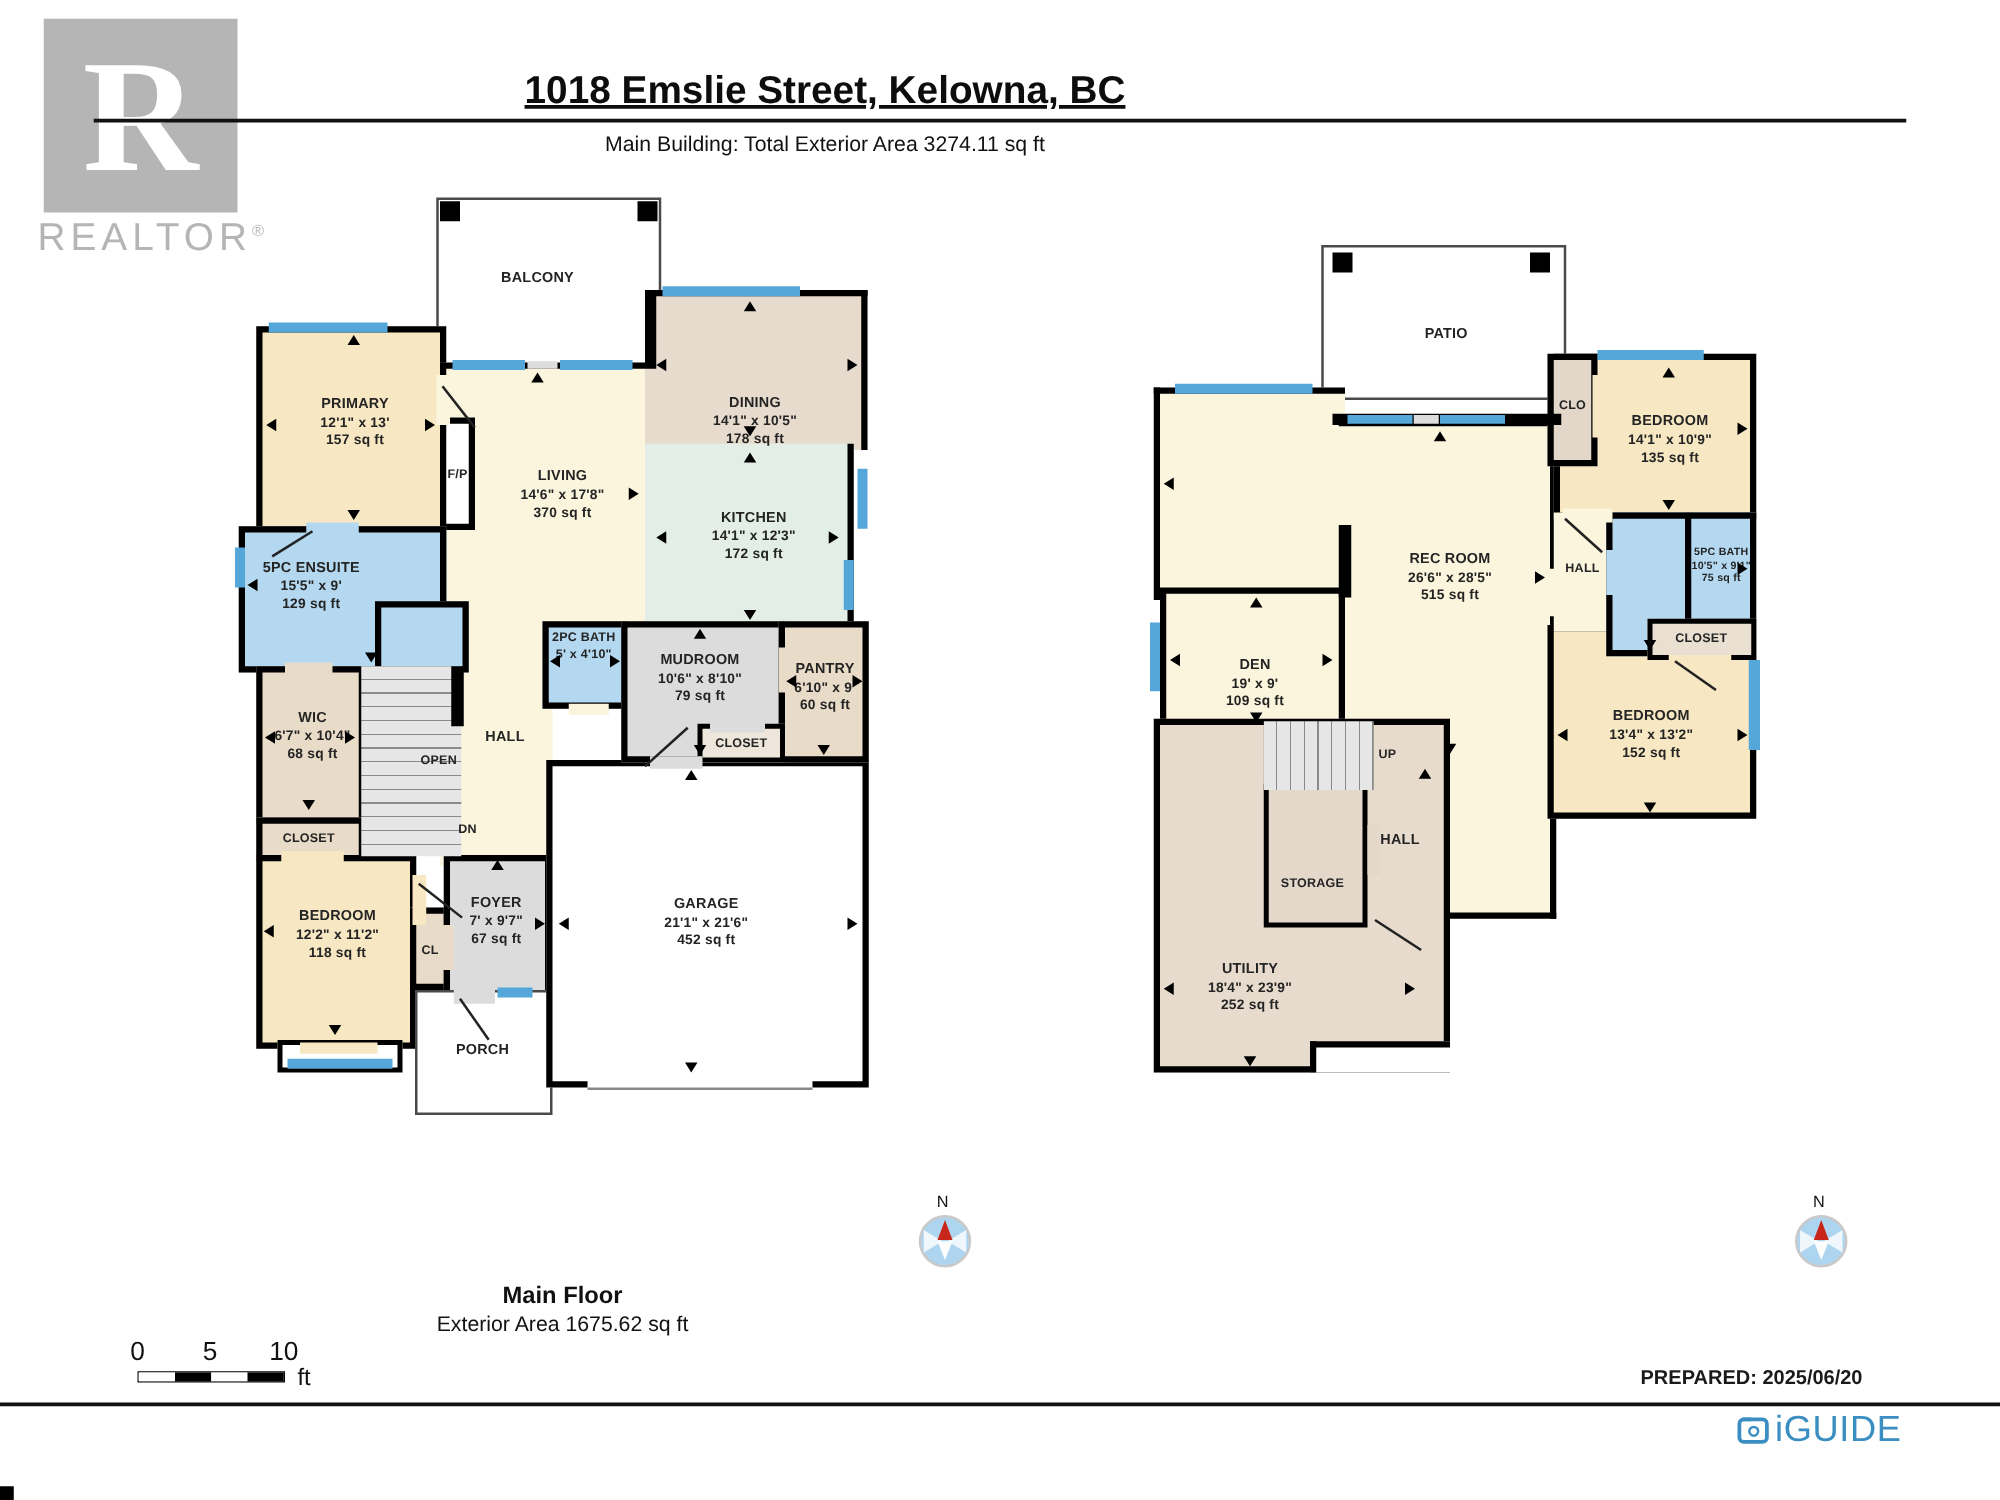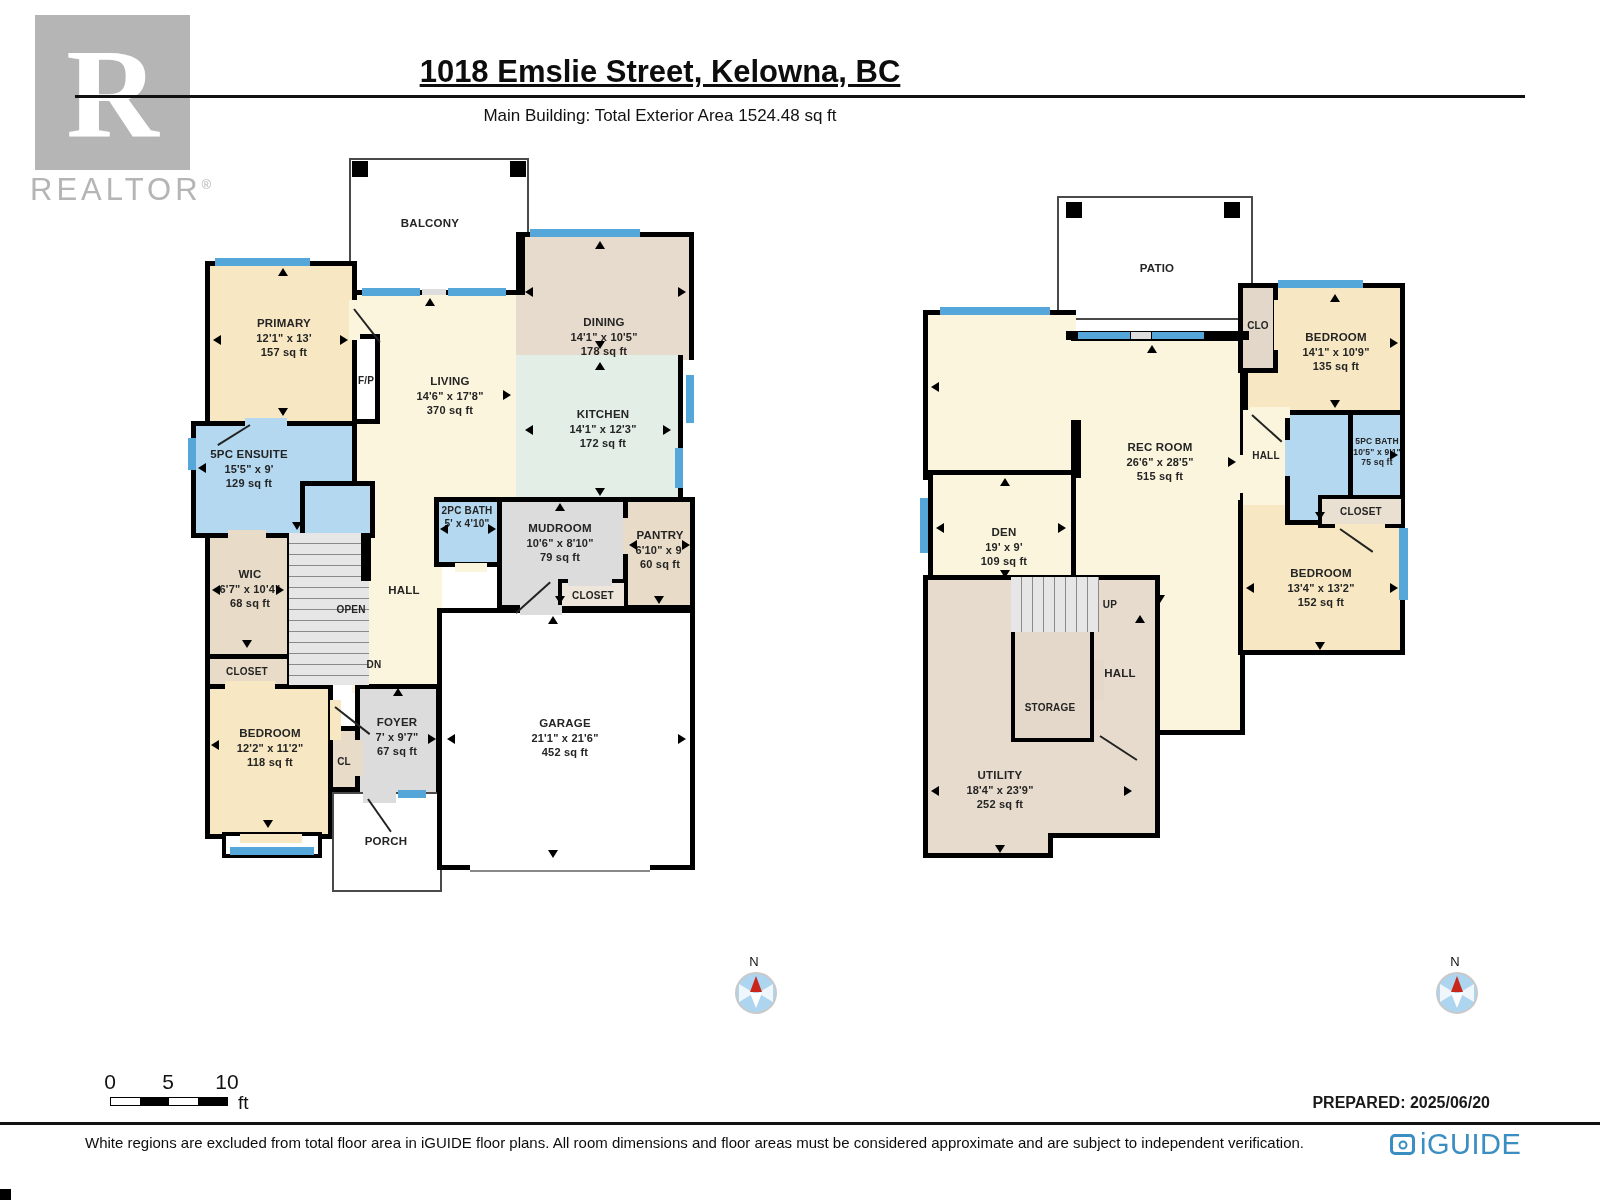--- a/index.html
+++ b/index.html
@@ -72,21 +72,21 @@
 <body>
 
 <div id="page">
 
   <div id="realtor-box">
     <span class="R">R</span>
   </div>
   <div id="realtor-word"><span style="display:inline">REALTOR</span><sup>®</sup></div>
   <div id="headrule"></div>
   <div id="title">1018 Emslie Street, Kelowna, BC</div>
-  <div id="subtitle">Main Building: Total Exterior Area 1524.48 sq ft</div>
+  <div id="subtitle">Main Building: Total Exterior Area 3274.11 sq ft</div>
 
   <div class="room thin" style="left:349px;top:158px;width:180px;height:137px;background:#fff;"></div>
   <div class="post" style="left:352px;top:161px;"></div>
   <div class="post" style="left:510px;top:161px;"></div>
 
   <div class="room" style="left:205px;top:261px;width:152px;height:165px;background:#f7e8c3;"></div>
   <div class="room" style="left:352px;top:290px;width:169px;height:212px;background:#fcf5dd;border-right:none;border-bottom:none;"></div>
   <div class="room noborder" style="left:352px;top:497px;width:90px;height:196px;background:#fcf5dd;"></div>
   <div class="room" style="left:516px;top:232px;width:178px;height:128px;background:#e7dbcd;border-left:none;border-bottom:none;"></div>
   <div class="wallseg" style="left:516px;top:232px;width:9px;height:63px;"></div>
@@ -371,20 +371,24 @@
   <div class="ar ar-r" style="left:1390px;top:450px;"></div>
     <div class="ar ar-d" style="left:1315px;top:512px;"></div>
   <div class="ar ar-l" style="left:1246px;top:583px;"></div>
     <div class="ar ar-r" style="left:1390px;top:583px;"></div>
   <div class="ar ar-d" style="left:1315px;top:642px;"></div>
   <div class="ar ar-l" style="left:931px;top:786px;"></div>
     <div class="ar ar-r" style="left:1124px;top:786px;"></div>
   <div class="ar ar-d" style="left:995px;top:845px;"></div>
   <div class="ar ar-u" style="left:1135px;top:615px;"></div>
 
+  <div class="caption" style="left:450px;top:1026px;">
+    <div class="t">Main Floor</div>
+    <div class="a">Exterior Area 1675.62 sq ft</div>
+  </div>
   <div class="nlab" style="left:754px;top:961px;">N</div>
   <div class="compass" style="left:735px;top:972px;">
     <div class="wl"></div>
       <div class="wr"></div>
       <div class="nu"></div>
       <div class="nd"></div>
   </div>
   <div class="nlab" style="left:1455px;top:961px;">N</div>
   <div class="compass" style="left:1436px;top:972px;">
     <div class="wl"></div>
@@ -401,21 +405,20 @@
       <div class="sb-w"></div>
         <div class="sb-b"></div>
         <div class="sb-w"></div>
         <div class="sb-b"></div>
     </div>
     <div class="unit">ft</div>
   </div>
 
   <div id="prepared">PREPARED: 2025/06/20</div>
   <div id="footrule"></div>
-  <div id="disclaimer">White regions are excluded from total floor area in iGUIDE floor plans. All room dimensions and floor areas must be considered approximate and are subject to independent verification.</div>
   <div id="iguide">
     <div class="cam">
         <div class="tab"></div>
         <div class="lens"></div>
       </div>
     <div class="wm">iGUIDE</div>
   </div>
   <div id="cornermark"></div>
 
 </div>

